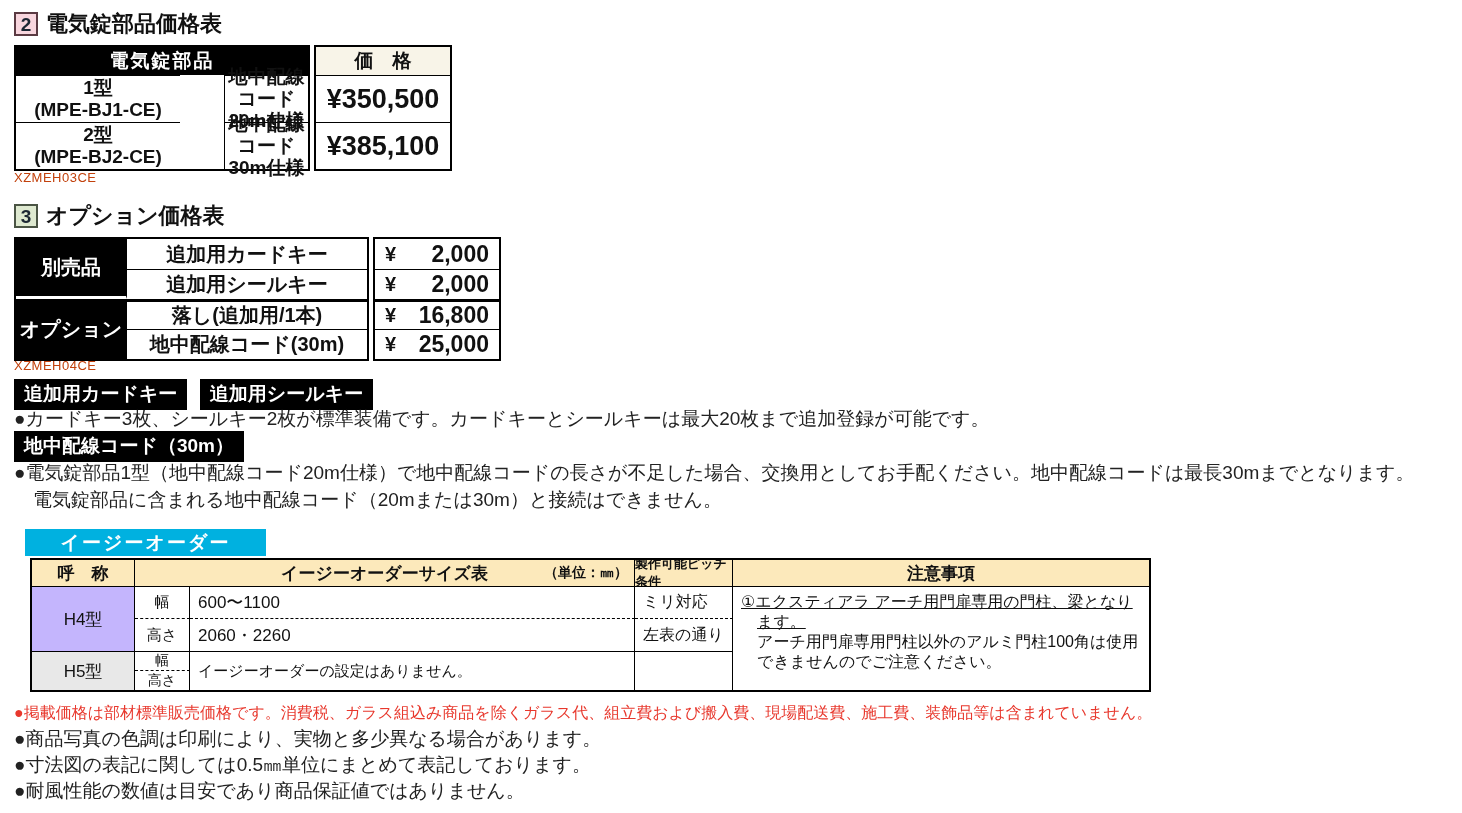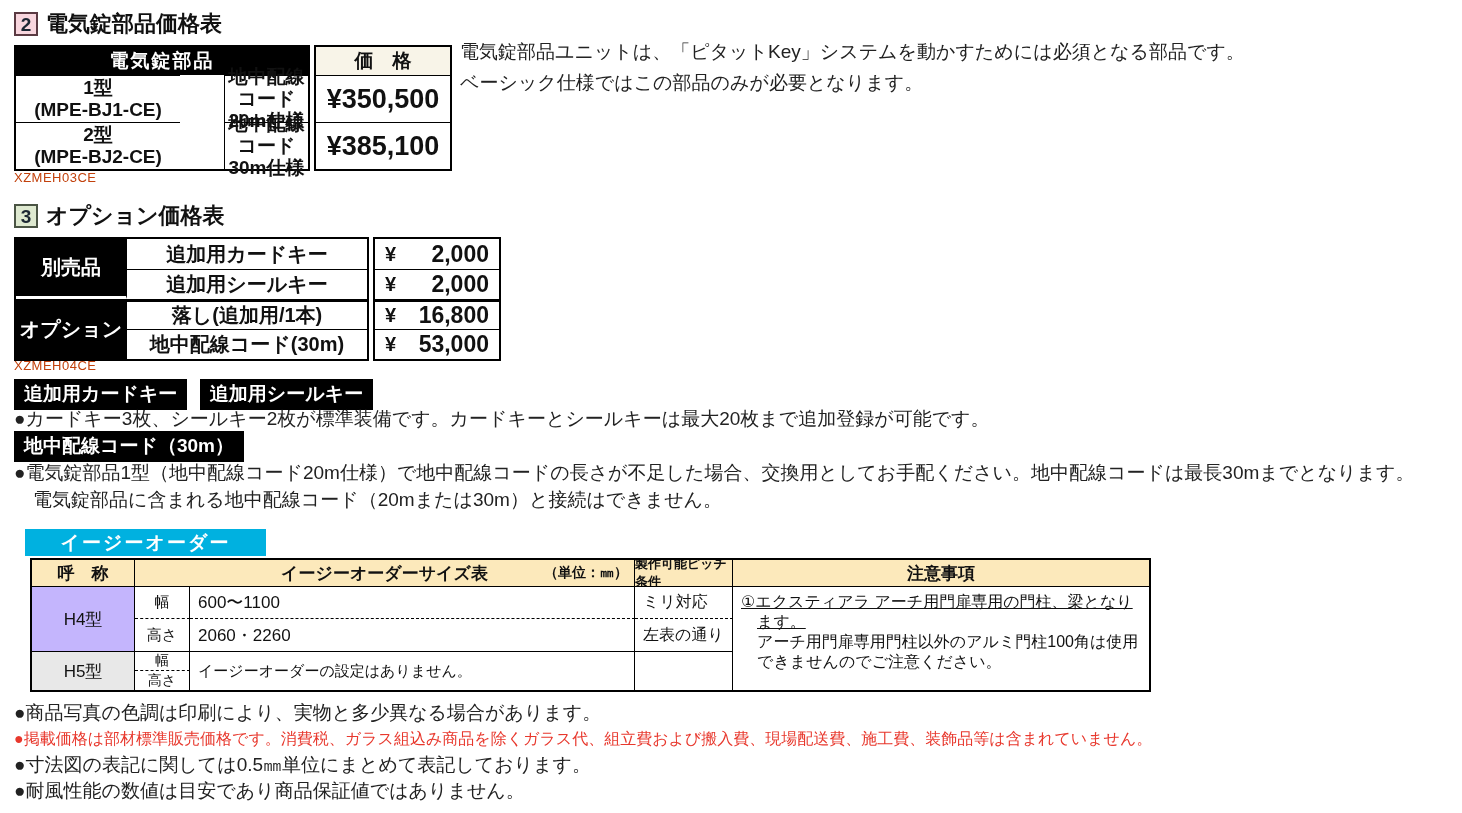--- a/index.html
+++ b/index.html
@@ -126,24 +126,20 @@
       </div>
     </div>
     <div class="t1-right">
       <div class="t1-hd2">価　格</div>
       <div class="t1-price">¥350,500</div>
       <div class="t1-price">¥385,100</div>
     </div>
   </div>
   <div class="abs code-label" style="left:14px; top:170px;">XZMEH03CE</div>
 
-  <div class="abs" id="intro">
-    <div>電気錠部品ユニットは、「ピタットKey」システムを動かすためには必須となる部品です。</div>
-    <div>ベーシック仕様ではこの部品のみが必要となります。</div>
-  </div>
 
   <div class="abs sec-head" style="left:14px; top:201px;">
     <span class="badge badge-3">3</span>
     <span>オプション価格表</span>
   </div>
 
   <div class="abs" id="table2">
     <div class="t2-left">
       <div class="t2-label g1">別売品</div>
       <div class="t2-label g2">オプション</div>
@@ -160,21 +156,21 @@
       <div class="t2-price pr2">
         <span class="yen">¥</span>
         <span class="amt">2,000</span>
       </div>
       <div class="t2-price pr3">
         <span class="yen">¥</span>
         <span class="amt">16,800</span>
       </div>
       <div class="t2-price pr4">
         <span class="yen">¥</span>
-        <span class="amt">53,000</span>
+        <span class="amt">25,000</span>
       </div>
     </div>
   </div>
   <div class="abs code-label" style="left:14px; top:358px;">XZMEH04CE</div>
 
   <div class="abs" id="keys-labels">
     <span class="chip">追加用カードキー</span>
     <span class="chip">追加用シールキー</span>
   </div>
   <div class="abs" id="keys-bullet">●カードキー3枚、シールキー2枚が標準装備です。カードキーとシールキーは最大20枚まで追加登録が可能です。</div>
@@ -211,19 +207,19 @@
     <div class="c cell-p2">左表の通り</div>
 
     <div class="c cell-h5name">H5型</div>
     <div class="c cell-wl2">幅</div>
     <div class="c cell-h5val">イージーオーダーの設定はありません。</div>
     <div class="c cell-p3"></div>
     <div class="c cell-hl2">高さ</div>
   </div>
 
   <div class="abs" id="footer">
+    <div class="fnote red">●掲載価格は部材標準販売価格です。消費税、ガラス組込み商品を除くガラス代、組立費および搬入費、現場配送費、施工費、装飾品等は含まれていません。</div>
     <div class="fnote">●商品写真の色調は印刷により、実物と多少異なる場合があります。</div>
-    <div class="fnote red">●掲載価格は部材標準販売価格です。消費税、ガラス組込み商品を除くガラス代、組立費および搬入費、現場配送費、施工費、装飾品等は含まれていません。</div>
     <div class="fnote">●寸法図の表記に関しては0.5㎜単位にまとめて表記しております。</div>
     <div class="fnote">●耐風性能の数値は目安であり商品保証値ではありません。</div>
   </div>
 
 </div>
 
 </body></html>

